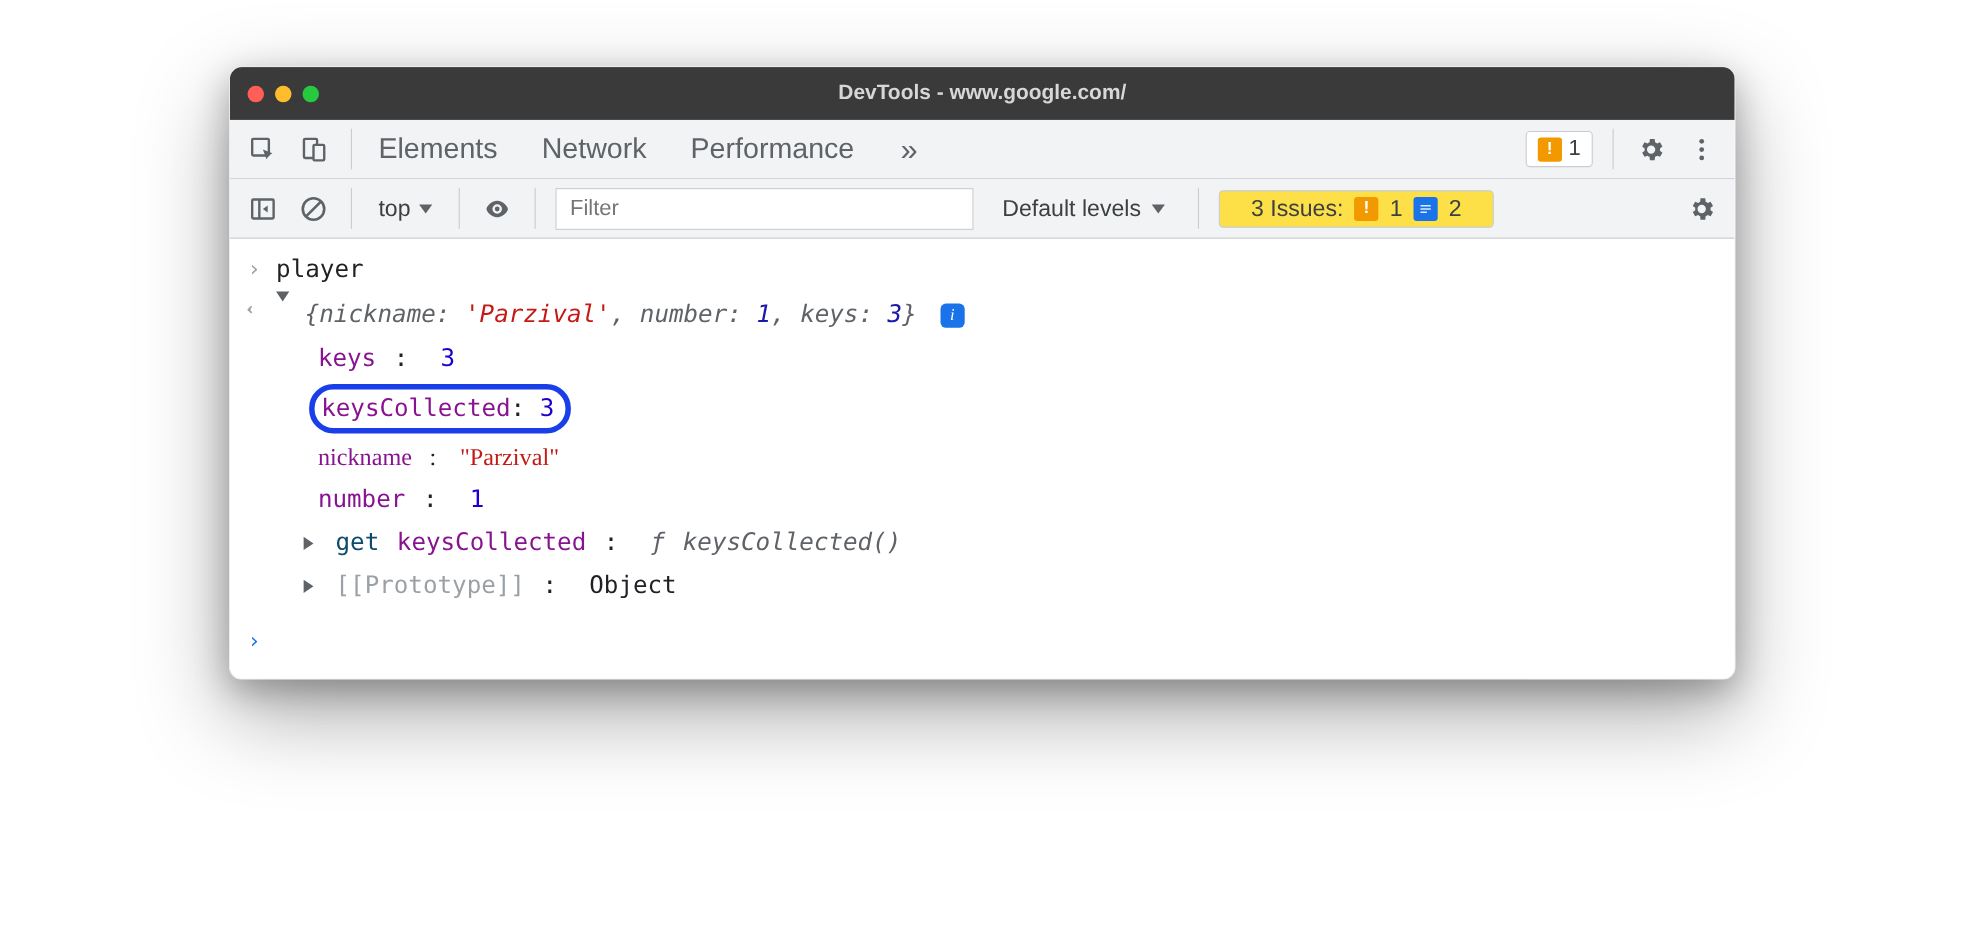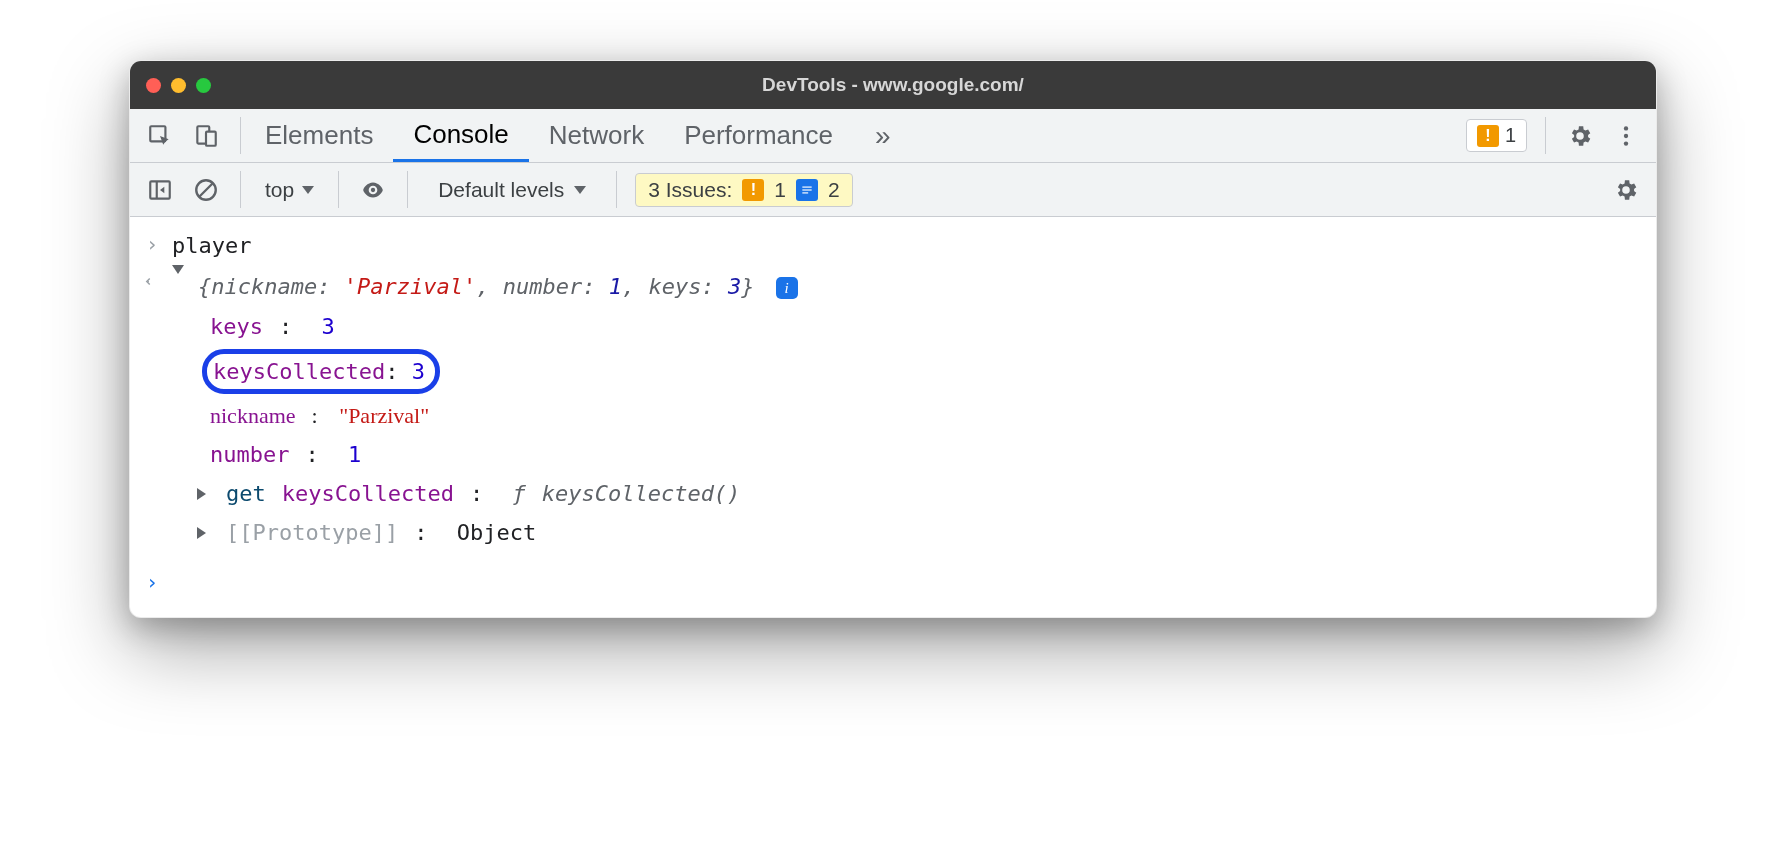--- a/index.html
+++ b/index.html
@@ -6,21 +6,21 @@
   body {
     background: #fff;
     font-family: -apple-system, BlinkMacSystemFont, "Segoe UI", Helvetica, Arial, sans-serif;
     display: flex;
     align-items: flex-start;
     justify-content: center;
     min-height: 852px;
     padding: 60px 0;
   }
   .window {
-    width: 1528px;
+    width: 1370px;
     border-radius: 12px;
     overflow: hidden;
     box-shadow: 0 30px 80px rgba(0,0,0,0.35), 0 10px 30px rgba(0,0,0,0.25);
     background: #fff;
     border: 1px solid rgba(0,0,0,0.08);
   }
   
   .titlebar {
     height: 48px;
     background: #3a3a3a;
@@ -92,22 +92,22 @@
     flex: 0 0 380px;
     height:38px; border:1px solid #c9ccd1; background:#fff;
     font-size:20px; padding:0 12px; color:#5f6368;
   }
   .levels-select {
     display:flex; align-items:center; gap:10px; color:#3c4043; font-size:21px;
     padding:0 12px; height:38px;
   }
   .issues-pill {
     display:flex; align-items:center; gap:10px;
-    border:1px solid #c9ccd1; background:#fef9c3; border-radius:4px;
-    padding:4px 12px; font-size:21px; color:#3c4043;
+    border:1px solid #c9ccd1; background:#fde047; border-radius:4px;
+    padding:4px 28px; font-size:21px; color:#3c4043;
   }
 
   
   .console {
     font-family: "SF Mono", Menlo, Consolas, monospace;
     font-size:22px; line-height:1.6; padding:8px 12px 16px 12px; color:#202124;
   }
   .row { display:flex; align-items:flex-start; gap:10px; padding:3px 0; }
   .gutter { width:20px; flex:0 0 20px; text-align:center; color:#9aa0a6; font-size:20px; }
   .gutter.prompt { color:#9aa0a6; }
@@ -170,21 +170,20 @@
       <span class="iconbtn">
         <svg viewBox="0 0 24 24" fill="none" stroke="#5f6368" stroke-width="2">
           <rect x="4" y="3" width="11" height="16" rx="1"></rect>
           <rect x="12" y="8" width="9" height="13" rx="1" fill="#f1f3f4"></rect>
         </svg>
       </span>
     </div>
     <div class="vsep"></div>
     <div class="tablist">
       <div class="tab">Elements</div>
-      <div class="tab active">Console</div>
       <div class="tab">Network</div>
       <div class="tab">Performance</div>
     </div>
     <div class="more-tabs">»</div>
 
     <div class="flex-spacer"></div>
 
     <div class="right-icons">
       <span class="badge-issue">
         <span class="warn-sq">!</span>
@@ -226,20 +225,21 @@
       <span class="triangle-down"></span>
     </div>
     <div class="vsep"></div>
     <span class="iconbtn">
       <svg viewBox="0 0 24 24" fill="#5f6368">
           <path d="M12 5c-5 0-9 5-9 7s4 7 9 7 9-5 9-7-4-7-9-7zm0 11a4 4 0 1 1 4-4 4 4 0 0 1-4 4z"></path>
           <circle cx="12" cy="12" r="2"></circle>
         </svg>
     </span>
     <div class="vsep"></div>
+    <input class="filter-input" placeholder="Filter" style="">
     <div class="levels-select">
       <span>Default levels</span>
       <span class="triangle-down"></span>
     </div>
     <div class="vsep"></div>
     <div class="issues-pill">
       <span>3 Issues:</span>
       <span class="warn-sq">!</span>
       <span>1</span>
       <span class="info-sq">

